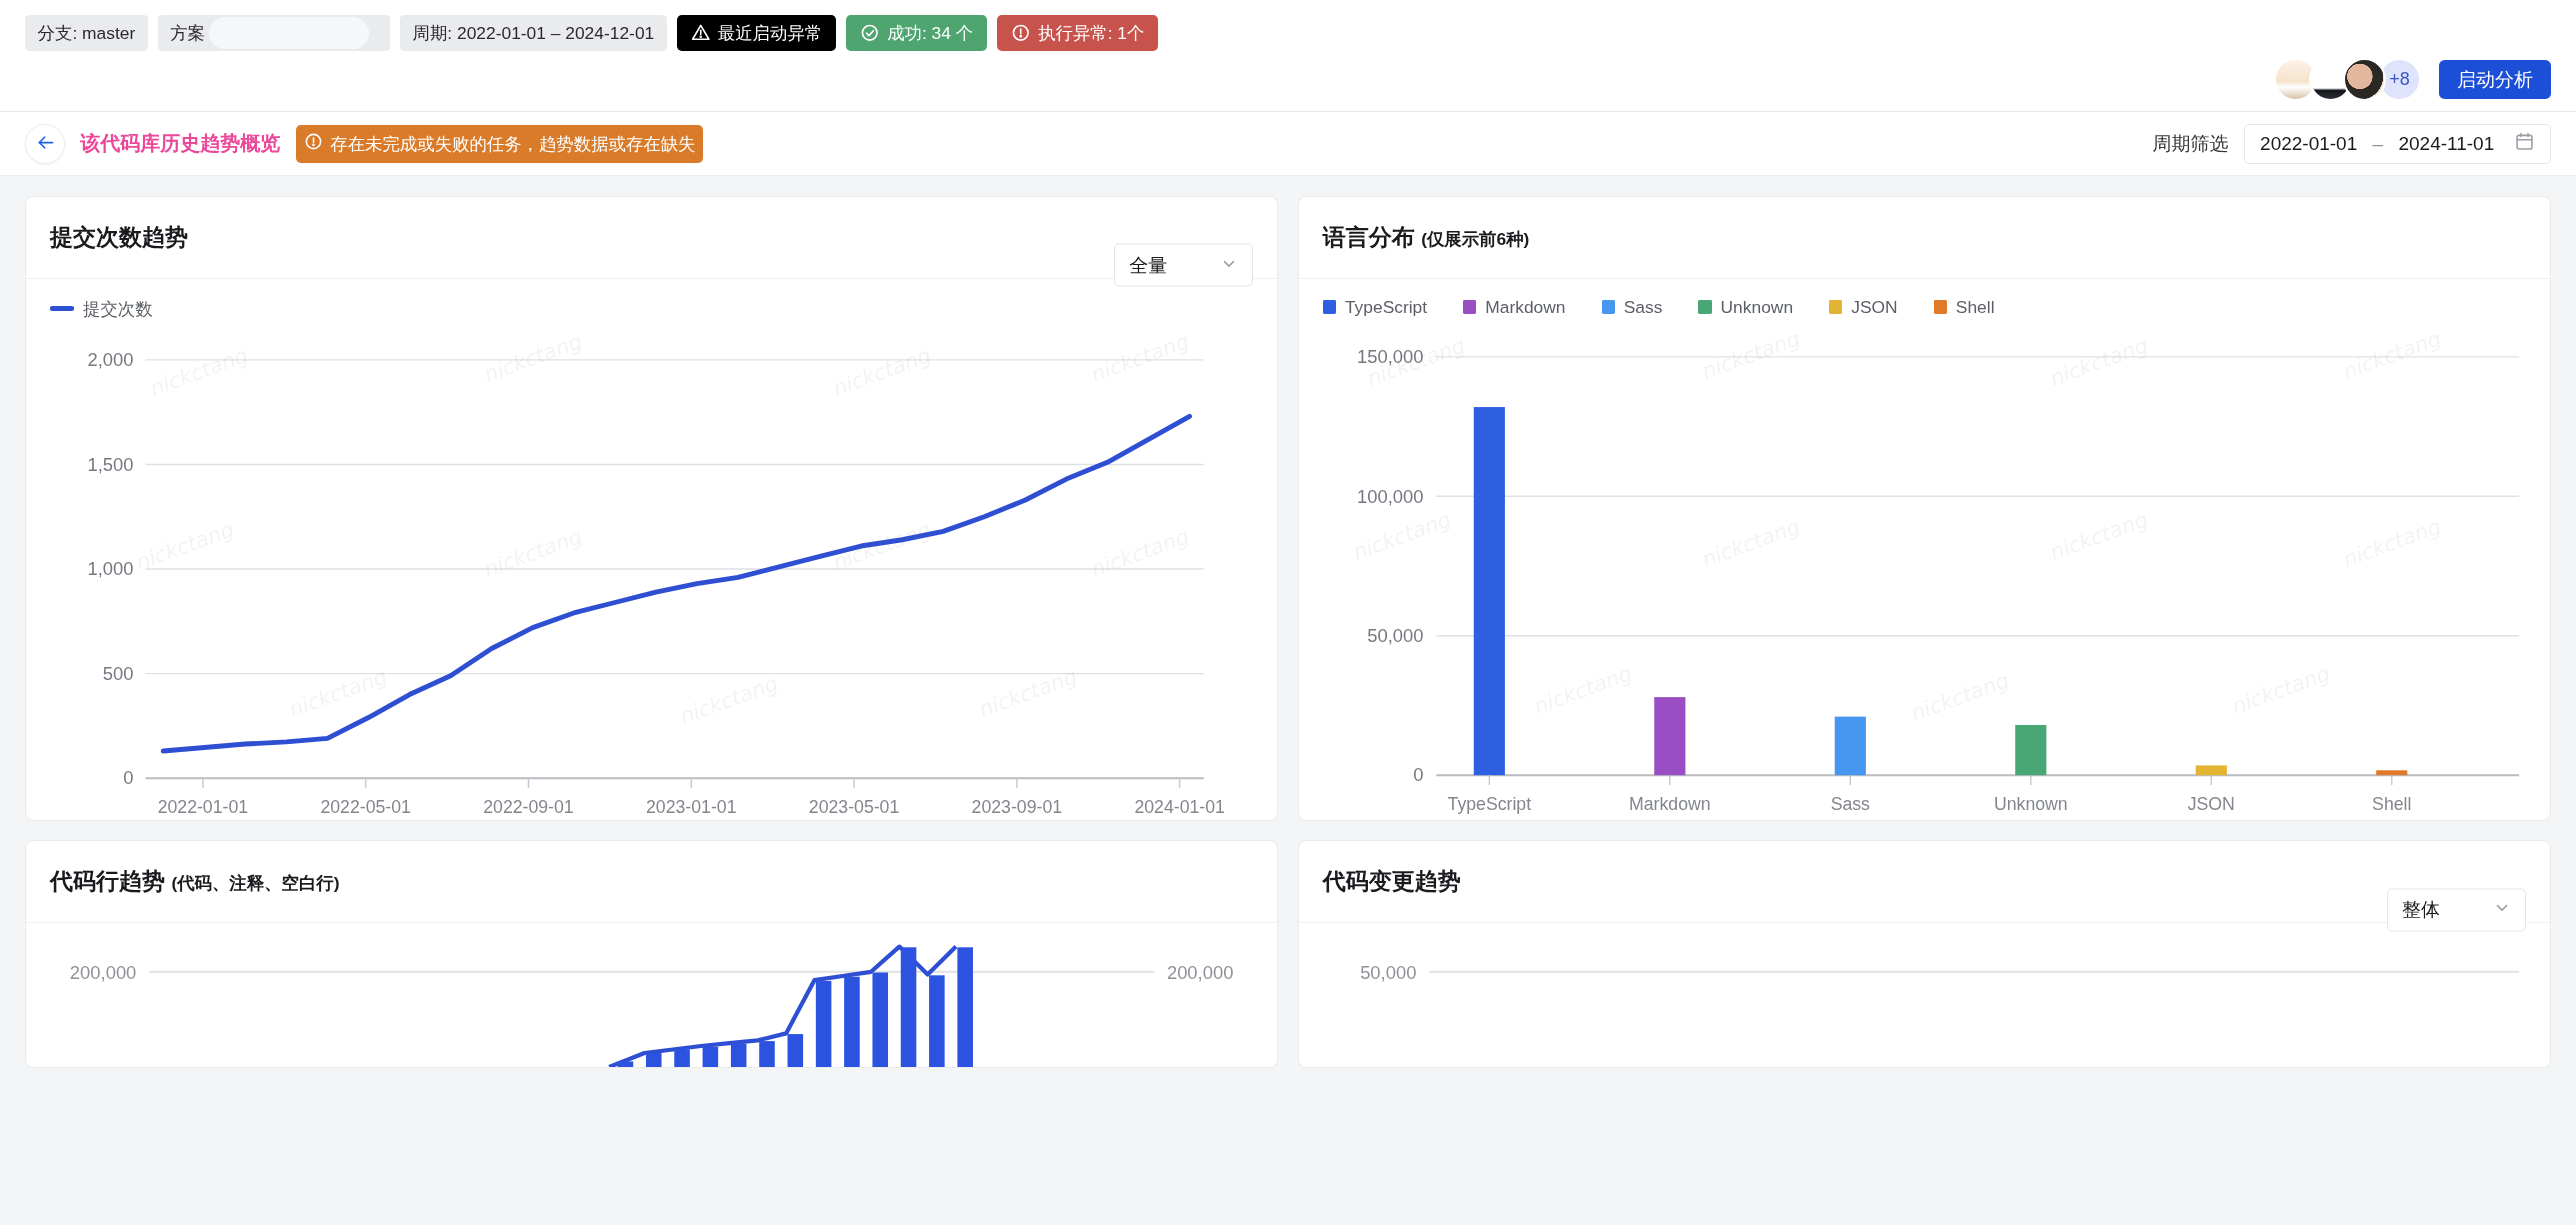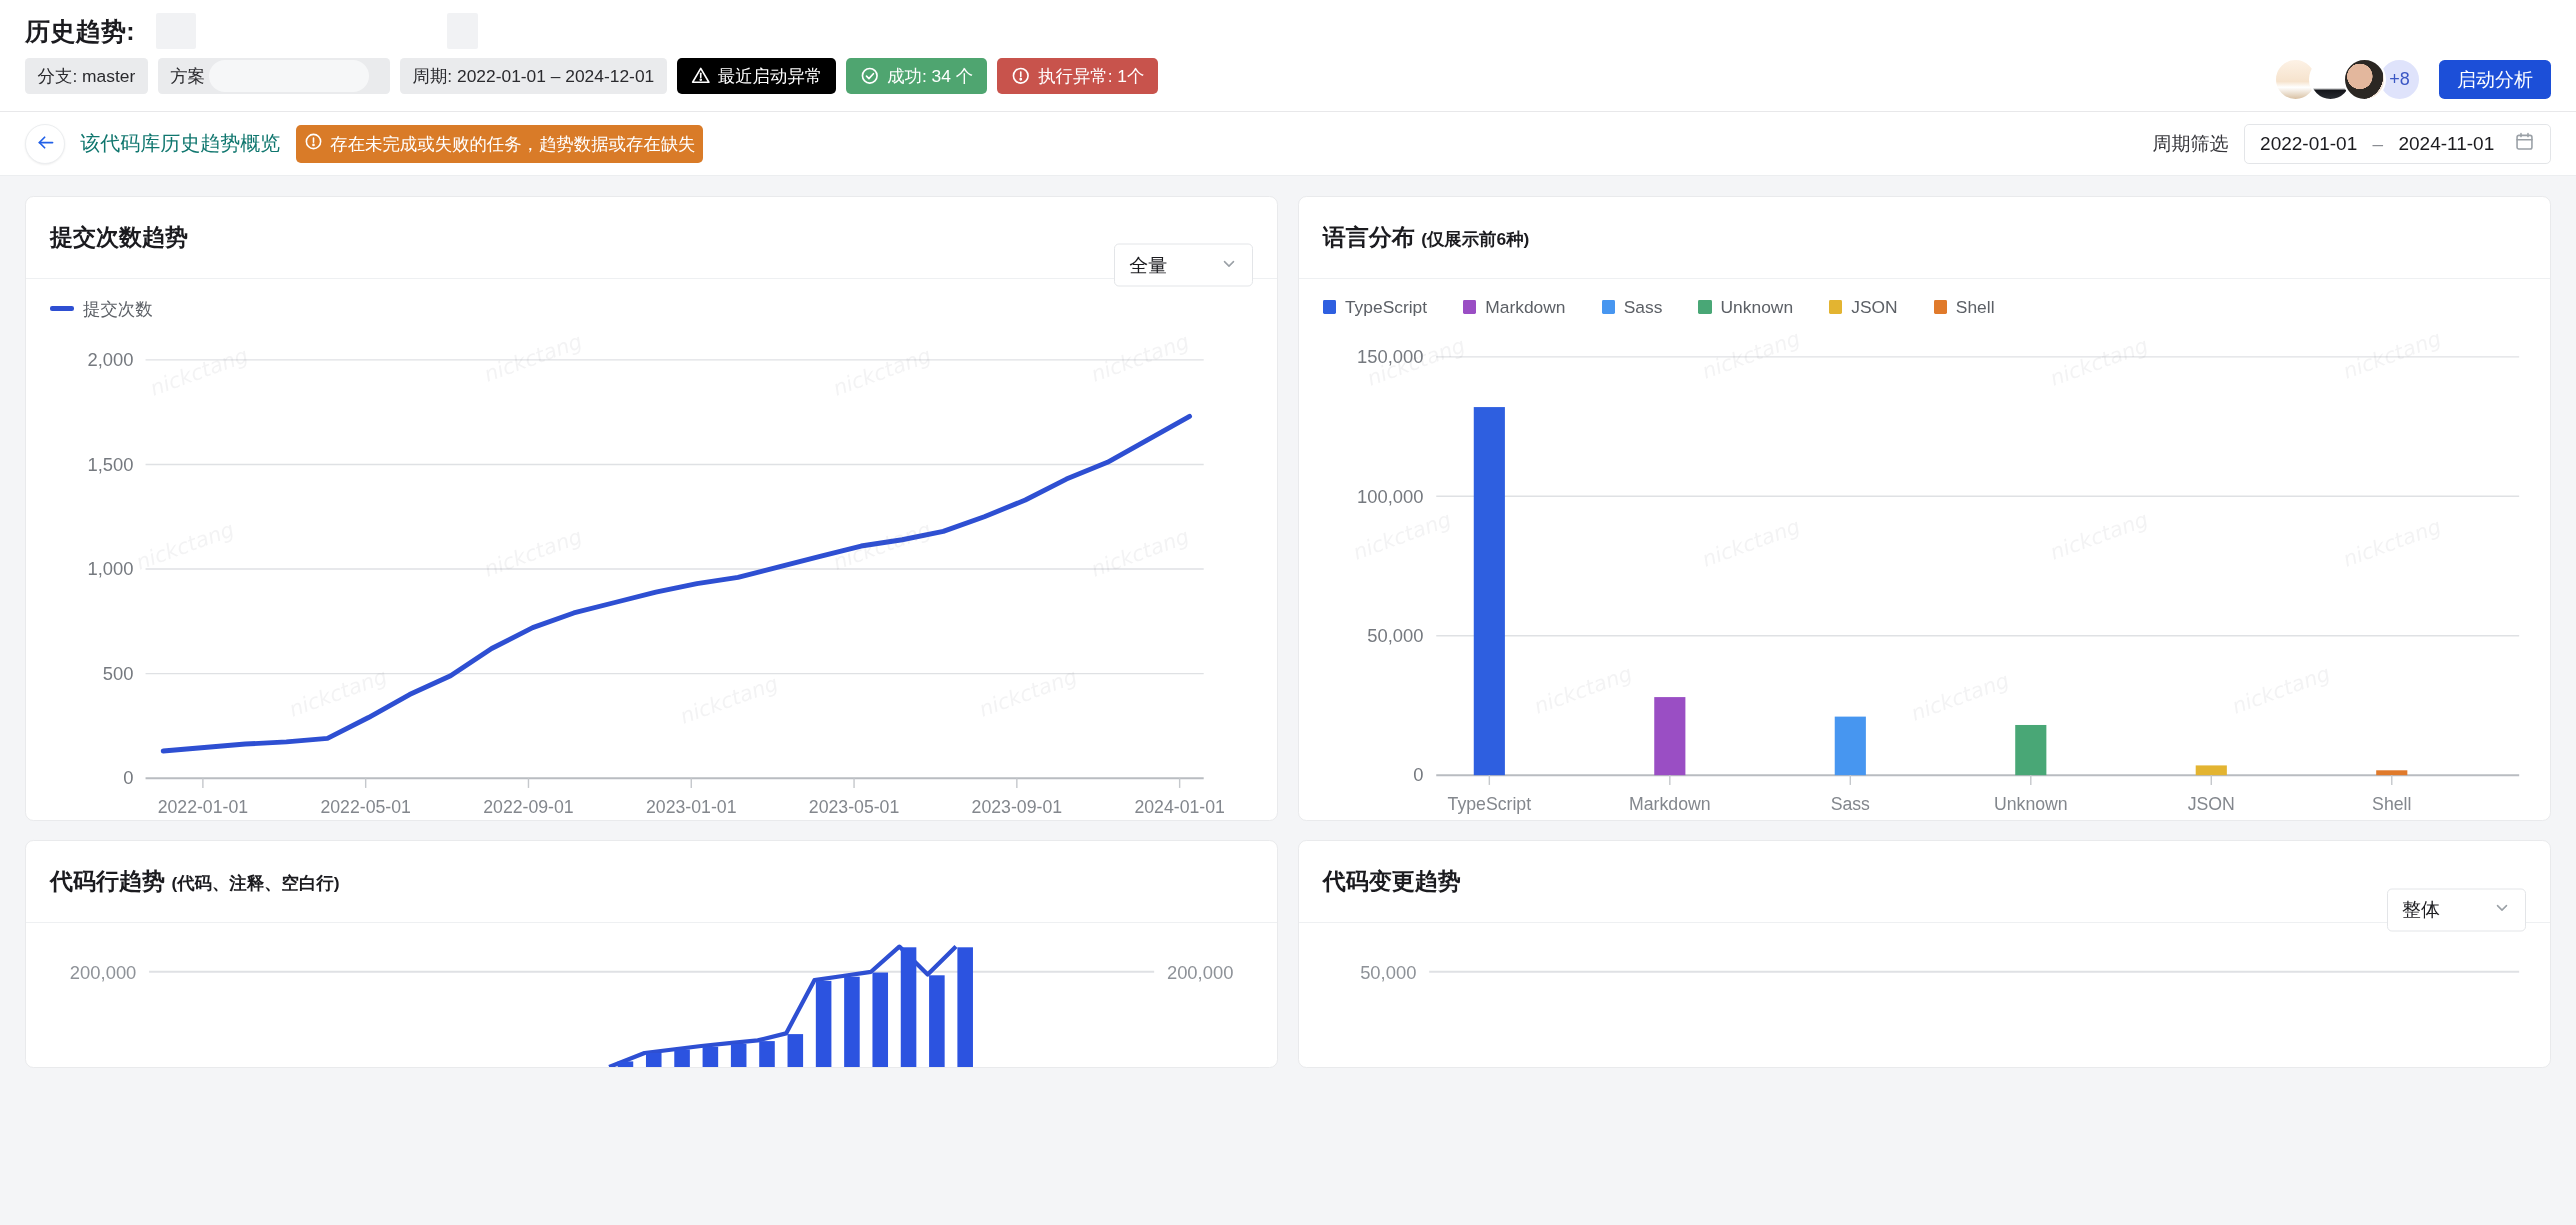--- a/index.html
+++ b/index.html
@@ -134,21 +134,21 @@
   }
   .back-btn {
     width: 40px; height: 40px; border-radius: 50%;
     background: #fff;
     border: 0.7px solid #eceef0;
     box-shadow: 0 0.7px 2.1px rgba(0,0,0,.08);
     display: flex; align-items: center; justify-content: center;
     cursor: pointer;
     color: #2160e8;
   }
-  .sub-title { font-size: 20px; font-weight: 400; color: #0f766e; }
+  .sub-title { font-size: 20px; font-weight: 700; color: #ec4899; }
   .alert-banner {
     background: #d97b28;
     color: #fff;
     font-size: 17.4px;
     border-radius: 4.9px;
     height: 38px;
     display: flex; align-items: center; gap: 7.7px;
     padding: 0 8px;
   }
   .subbar-right {
@@ -228,25 +228,20 @@
     user-select: none;
     white-space: nowrap;
     font-family: "DejaVu Sans", sans-serif;
   }
   .wm-layer { position: absolute; inset: 0; overflow: hidden; pointer-events: none; z-index: 5; }
 </style>
 </head>
 <body>
 
 <div class="topbar">
-  <div class="title-row">
-    <span class="page-title">历史趋势:</span>
-    <span class="mask-block mask-a"></span>
-    <span class="mask-block mask-b"></span>
-  </div>
 
   <div class="meta-row">
     <div class="chip">分支: master</div>
     <div class="chip chip-plan">
       <span>方案</span>
       <span class="plan-mask"></span>
     </div>
     <div class="chip">周期: 2022-01-01 – 2024-12-01</div>
 
     <div class="badge badge-warn">

